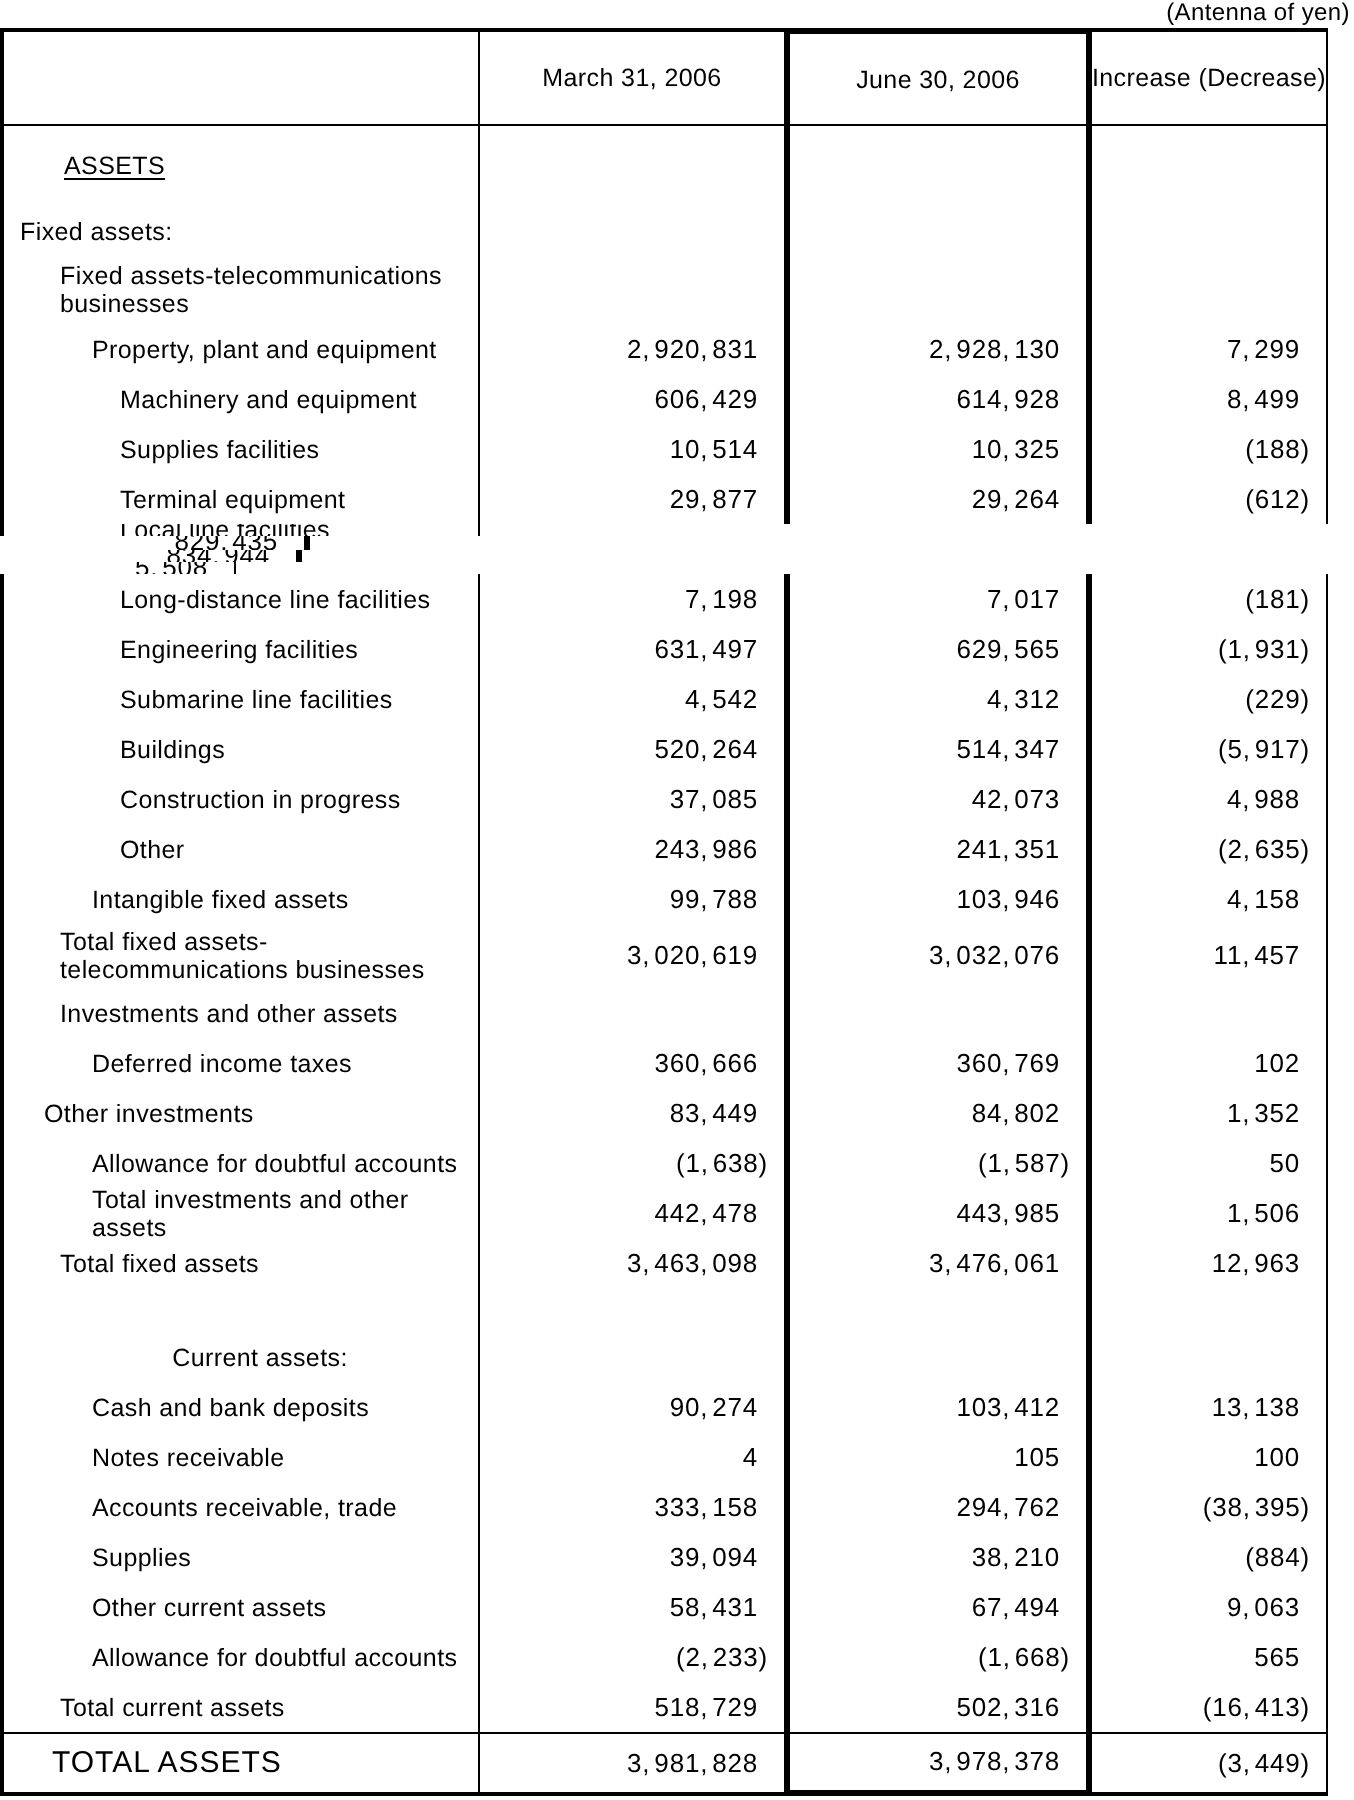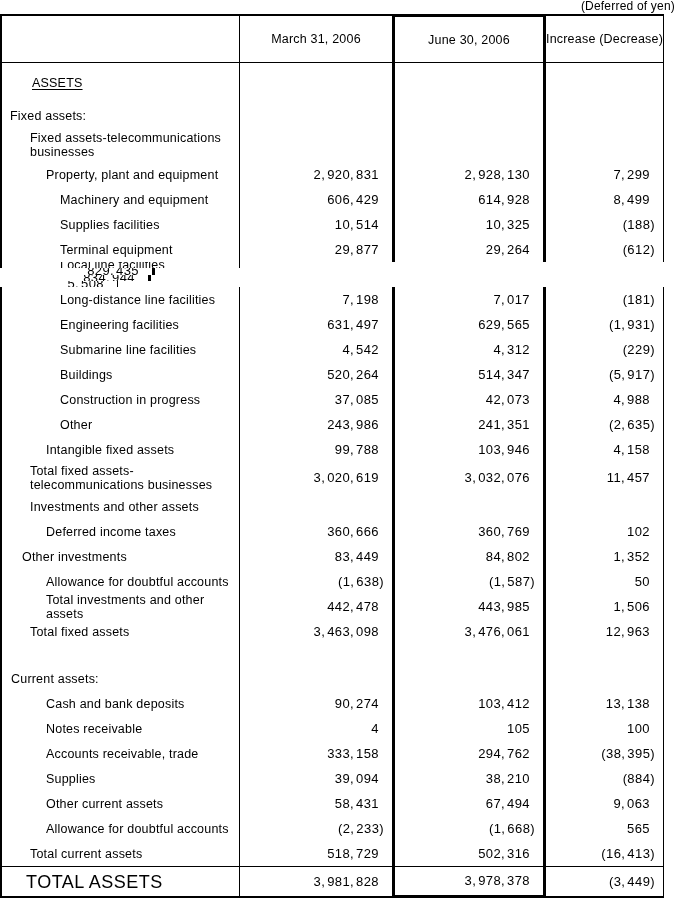--- a/index.html
+++ b/index.html
@@ -44,28 +44,28 @@
     font-size: 13px; line-height: 14px; letter-spacing: 0.4px;
     word-spacing: -2px; white-space: nowrap;
   }
   .val { justify-content: flex-end; padding-right: 13px; }
   .val.neg { padding-right: 8px; }
 
   
   .k-grand { height: 32px; }
   .k-grand .cell { border-top: 1px solid #000; border-bottom: 2px solid #000; }
   .k-grand .c2 { border-bottom: 3px solid #000; }
-  .k-grand .lbl { font-size: 18px; letter-spacing: 0.5px; }
+  .k-grand .lbl { font-size: 15px; letter-spacing: 0.5px; }
 </style>
 </head>
 <body>
 
 <div class="sheet">
 
-  <div class="unit-note">(Deferred of yen)</div>
+  <div class="unit-note">(Antenna of yen)</div>
 
   <div class="tbl">
 
     <div class="row hdr">
       <div class="cell c0"></div>
       <div class="cell c1">
         <span class="hdr-label">March 31, 2006</span>
       </div>
       <div class="cell c2">
         <span class="hdr-label">June 30, 2006</span>
@@ -360,21 +360,21 @@
             <span class="num">12, 963</span>
           </div>
         </div>
         <div class="row k-blank" style="height: 22px;">
           <div class="cell c0"></div>
           <div class="cell c1 val"></div>
           <div class="cell c2 val"></div>
           <div class="cell c3 val"></div>
         </div>
         <div class="row k-header" style="height: 25px;">
-          <div class="cell c0" style="padding-left: 9px;">
+          <div class="cell c0" style="padding-left: 19px; justify-content: center;">
             <span class="lbl">Current assets:</span>
           </div>
           <div class="cell c1 val"></div>
           <div class="cell c2 val"></div>
           <div class="cell c3 val"></div>
         </div>
         <div class="row k-item" style="height: 25px;">
           <div class="cell c0" style="padding-left: 44px;">
             <span class="lbl">Cash and bank deposits</span>
           </div>

